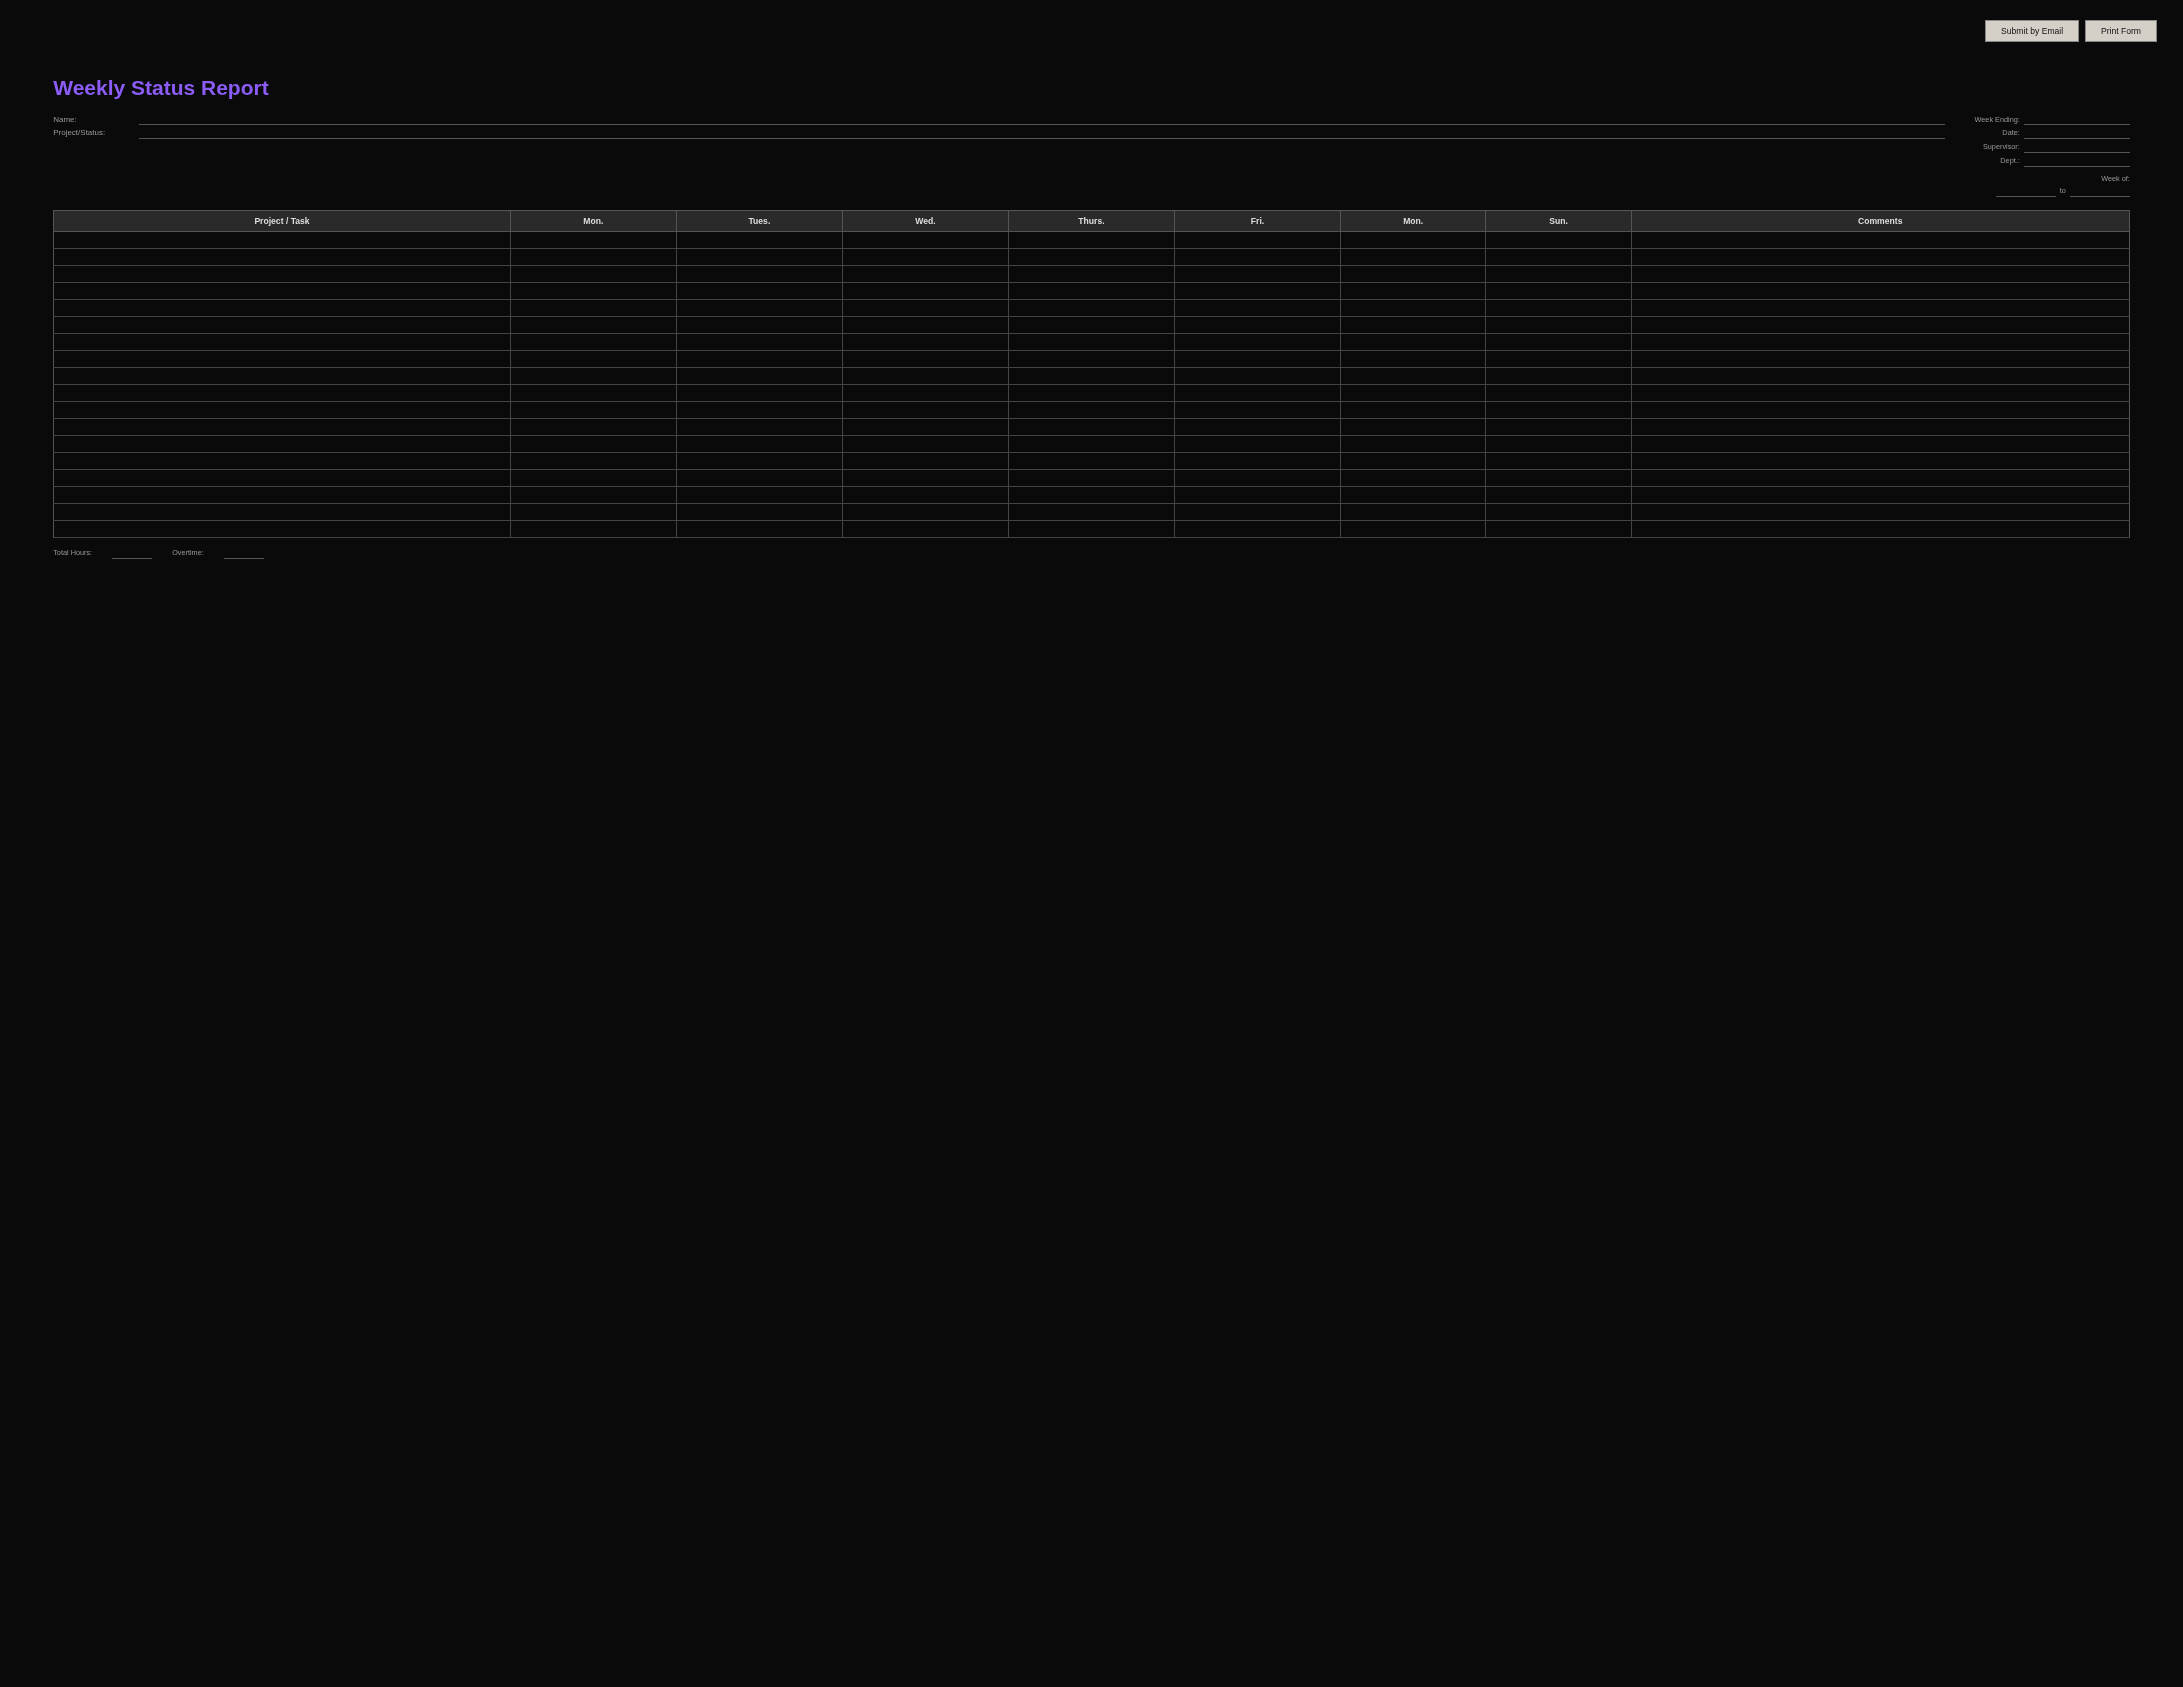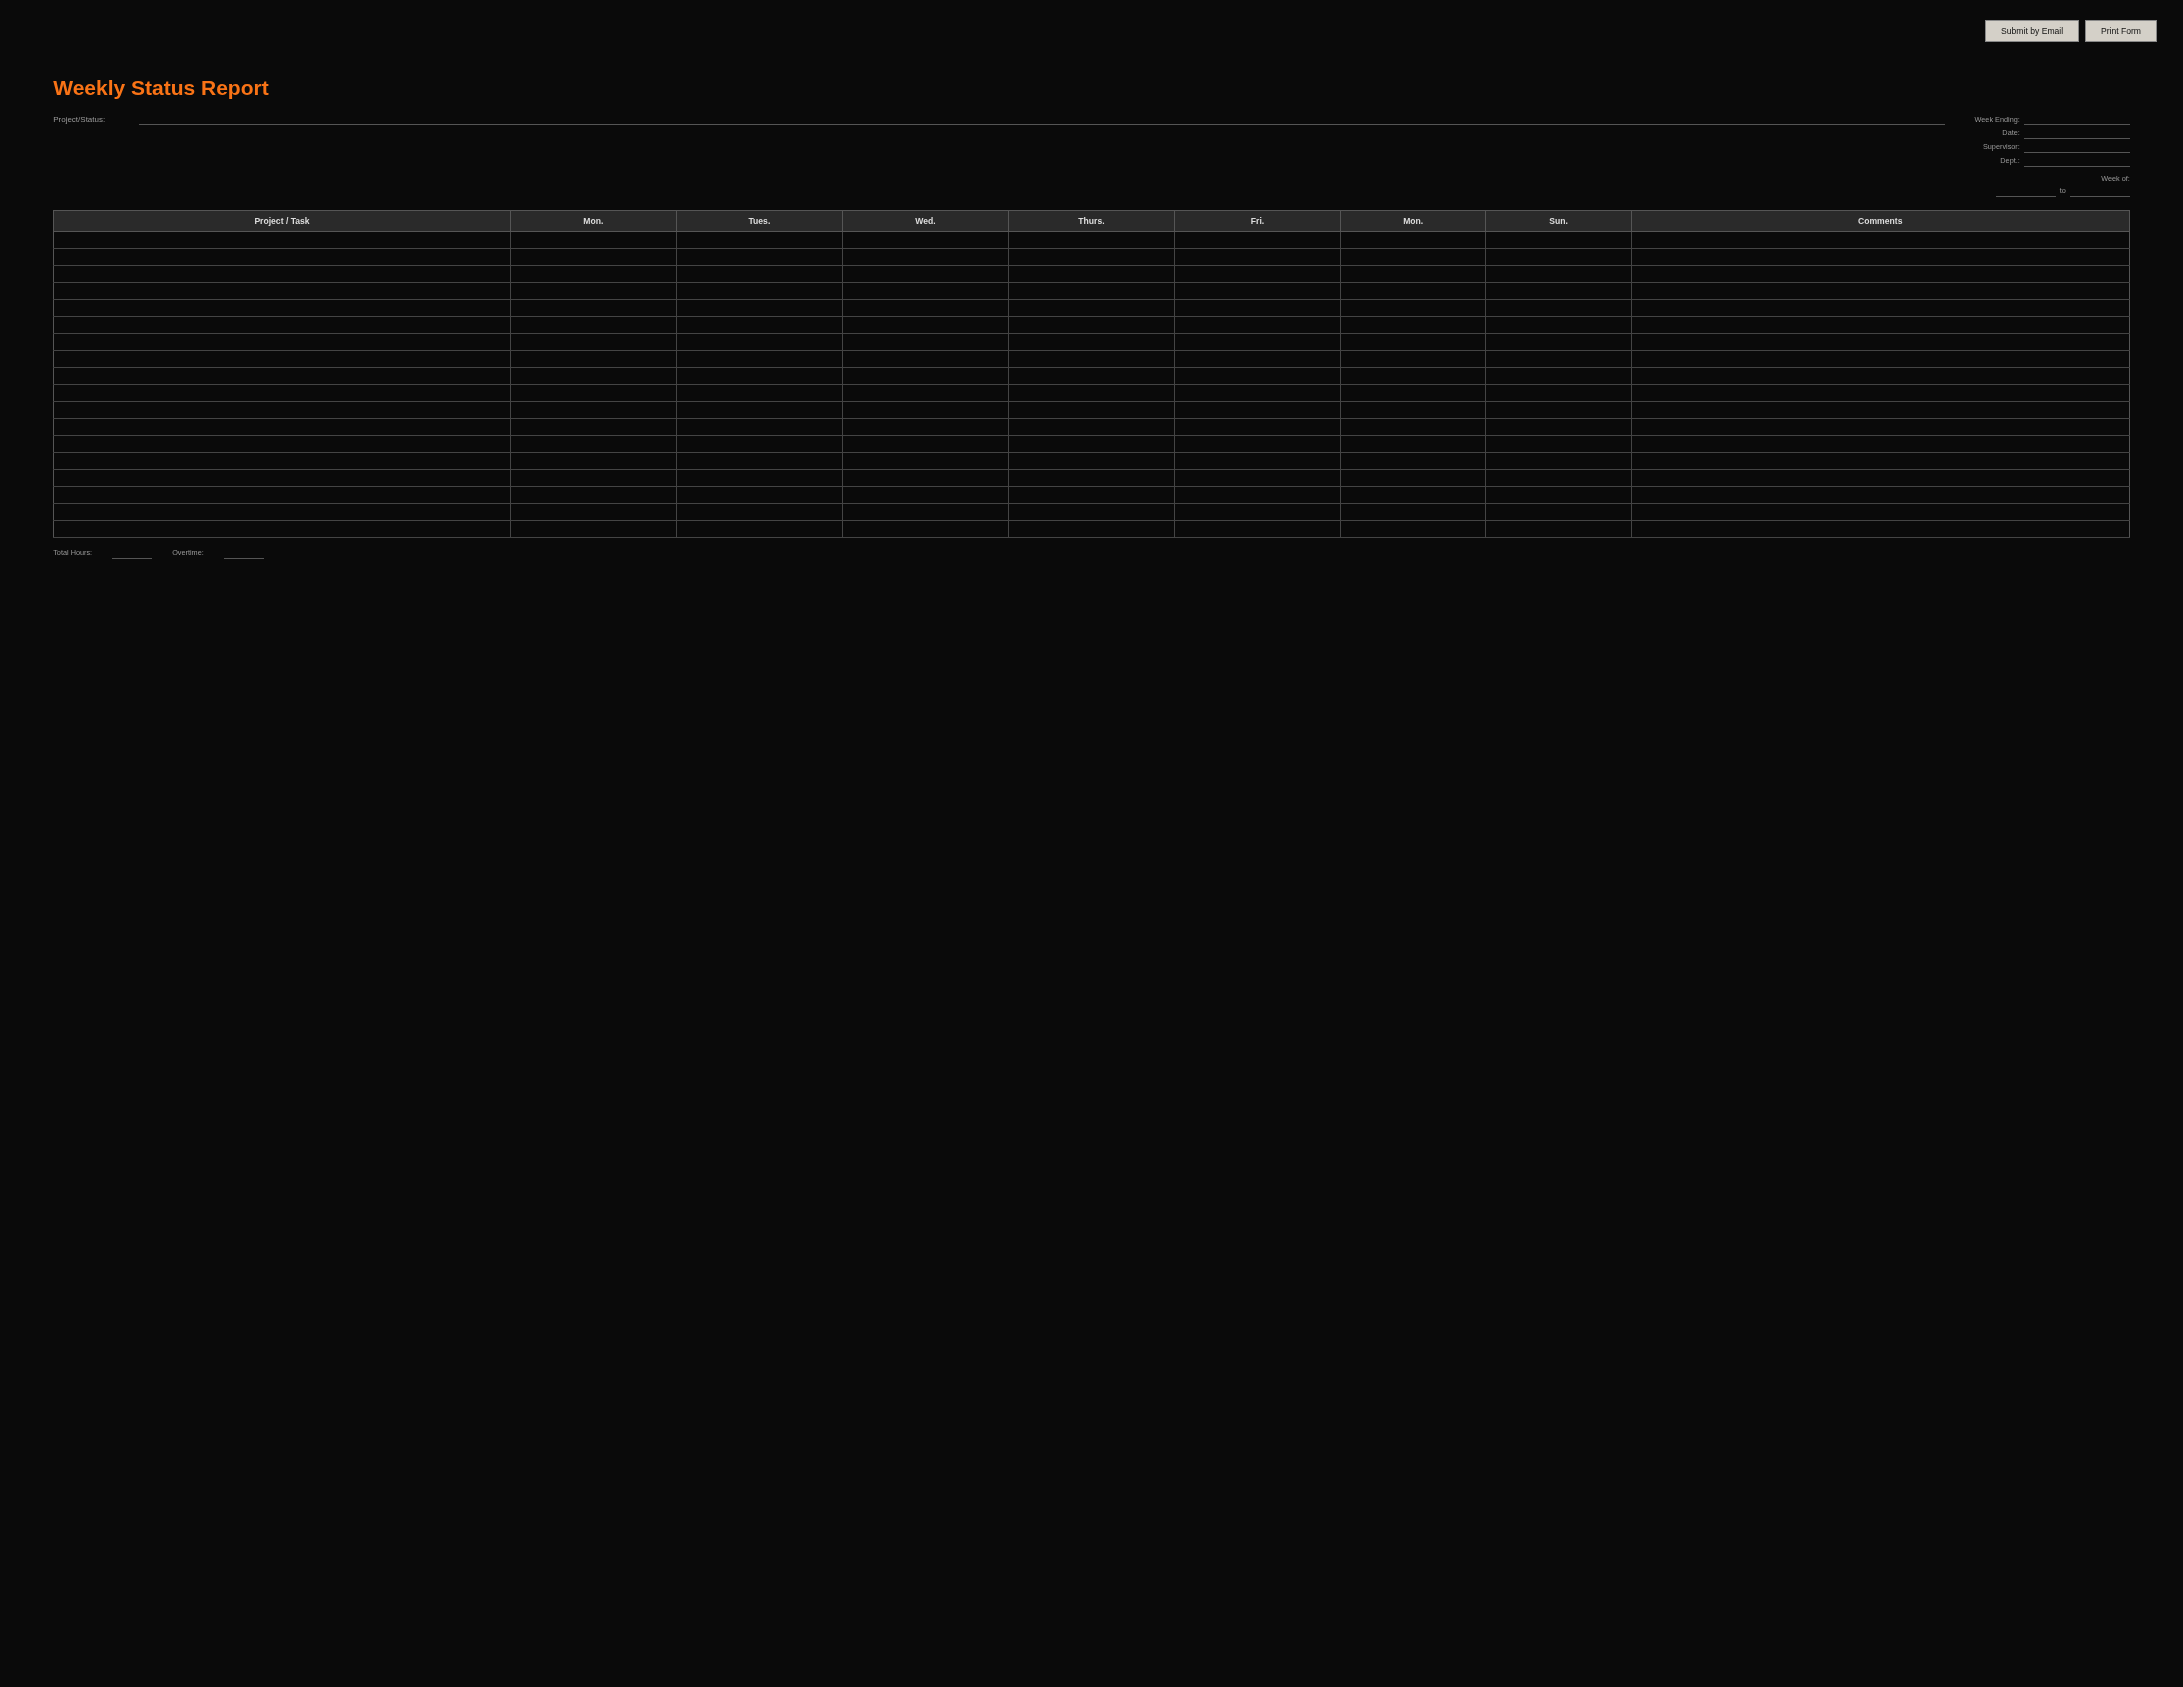--- a/index.html
+++ b/index.html
@@ -34,21 +34,21 @@
       font-size: 8.6px;
       color: #111;
       font-family: Arial, sans-serif;
     }
 
     .form-container {
       padding: 6.6px 40px 26.5px 40px;
     }
 
     .form-title {
-      color: #f97316;
+      color: #8b5cf6;
       font-size: 21px;
       font-weight: bold;
       margin-bottom: 13.2px;
     }
 
     .header-fields {
       display: flex;
       gap: 0;
       margin-bottom: 2.6px;
       align-items: stretch;
@@ -262,20 +262,24 @@
 <div class="top-bar">
   <button class="top-btn">Submit by Email</button>
   <button class="top-btn">Print Form</button>
 </div>
 
 <div class="form-container">
   <div class="form-title">Weekly Status Report</div>
 
   <div class="header-fields">
     <div class="header-left">
+      <div class="field-row">
+        <span class="field-label">Name:</span>
+        <input class="field-input" type="text" style="">
+      </div>
       <div class="field-row">
         <span class="field-label">Project/Status:</span>
         <input class="field-input" type="text" style="">
       </div>
     </div>
 
     <div class="header-right">
       <div class="right-panel">
         <div class="right-field-row">
           <span class="right-label">Week Ending:</span>

